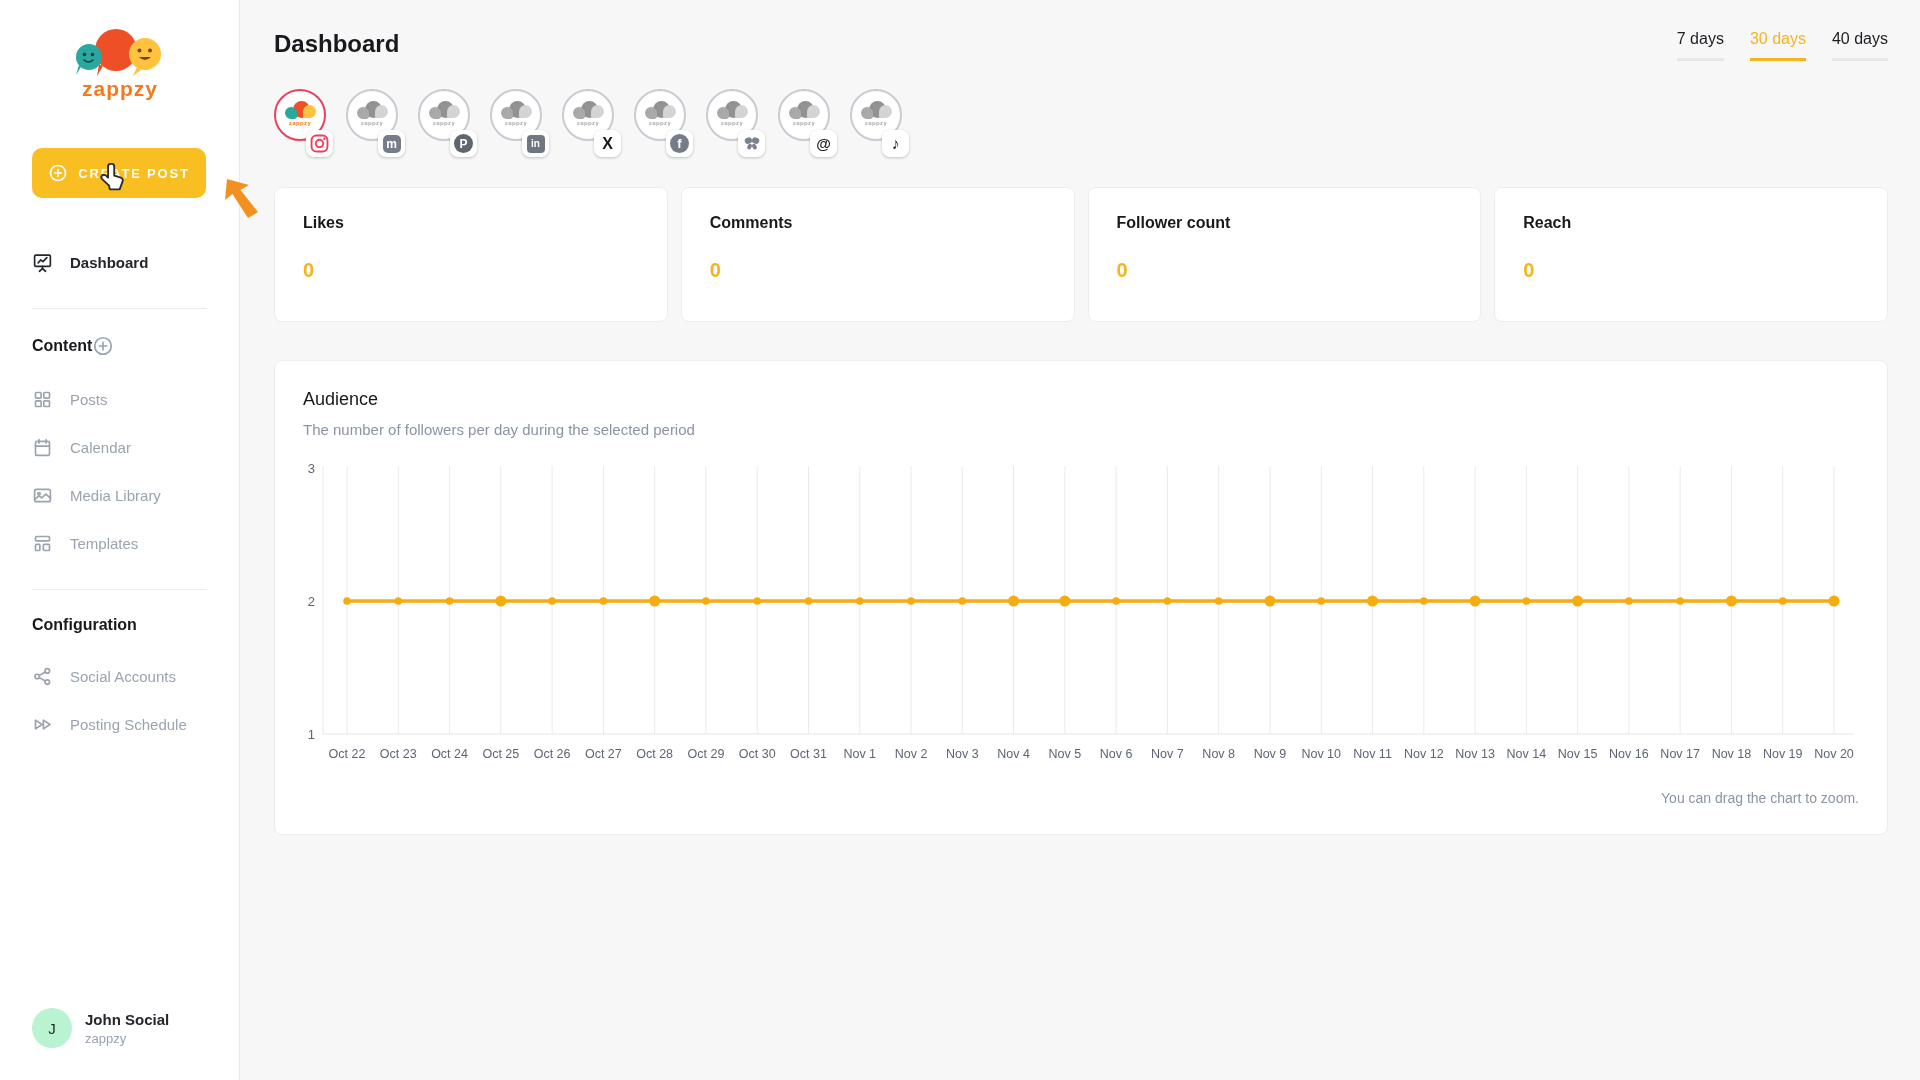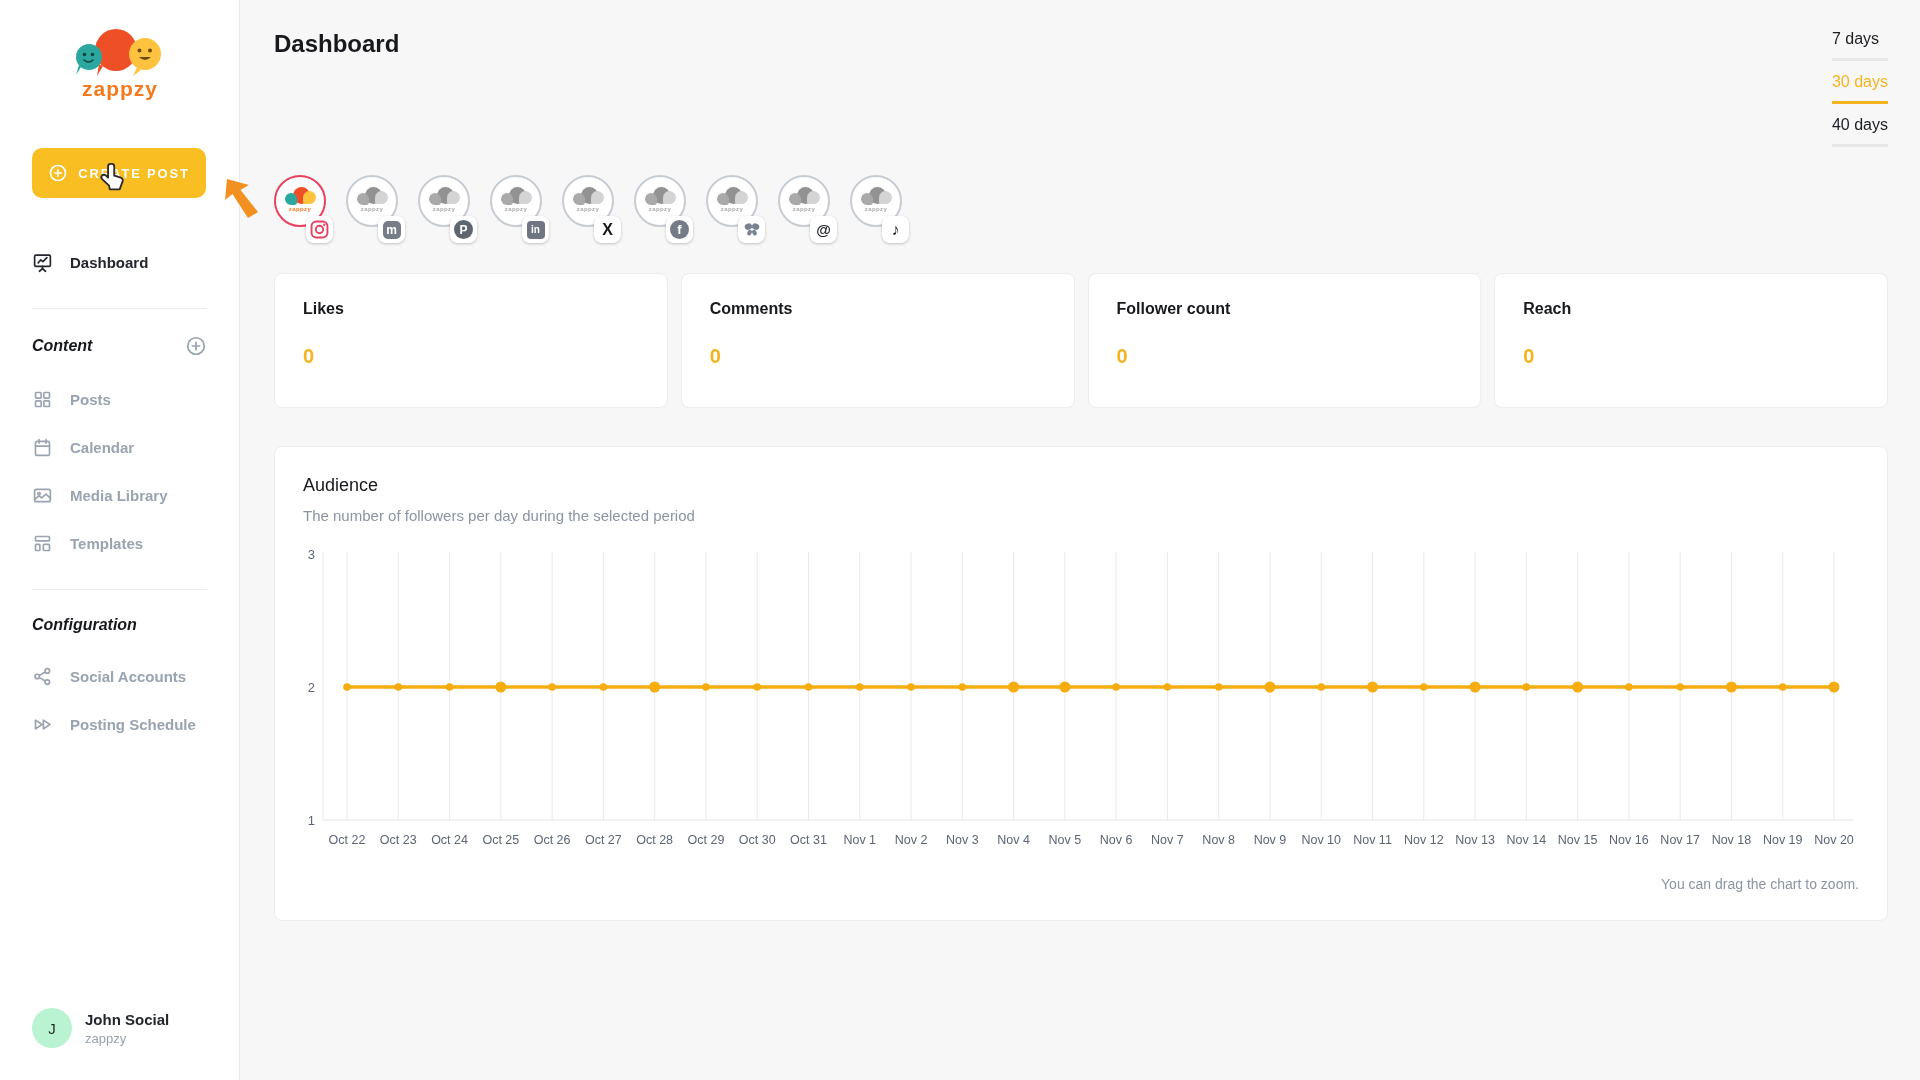--- a/index.html
+++ b/index.html
@@ -13,45 +13,45 @@
   .logo-wrap { display:flex; justify-content:center; padding-top:24px; }
   .create-btn { display:flex; align-items:center; justify-content:center; gap:10px;
                 margin:42px 32px 0 32px; width:174px; height:50px; border:none;
                 border-radius:10px; background:var(--accent,#F9BE21); color:#fff;
                 font-family:"Liberation Sans",sans-serif; font-size:13px; font-weight:bold;
                 letter-spacing:1.8px; cursor:pointer; position:relative; }
   .hand-cursor { position:absolute; left:98px; top:162px; z-index:5; }
 
   nav { display:block; margin-top:40px; }
   .nav-divider { height:1px; background:#ebecee; margin:22px 32px; }
-  .section-head { display:flex; align-items:center; justify-content:space-between;
-                  padding:4px 32px; margin-bottom:14px;font-style:italic; }
+  .section-head { display:flex; align-items:center; justify-content:flex-start;
+                  padding:4px 32px; margin-bottom:14px; }
   .section-title { font-size:16px; font-weight:bold; color:#17191c; }
   .section-add { width:22px; height:22px; border:none; background:none; color:#9aa3b0;
                  cursor:pointer; display:flex; align-items:center; justify-content:center; }
   .nav-item { display:flex; align-items:center; gap:17px; height:48px; padding:0 32px;
-              color:#9aa3b0; font-size:15px; cursor:pointer;font-weight:bold; }
+              color:#9aa3b0; font-size:15px; cursor:pointer; }
   .nav-item .ico { display:flex; width:21px; height:21px; align-items:center; }
   .nav-item.active { color:#23262b; font-weight:bold; }
   .nav-item svg { stroke:currentColor; }
 
   .user-row { position:absolute; left:32px; bottom:32px; display:flex; gap:13px;
               align-items:center; cursor:pointer; }
   .user-avatar { width:40px; height:40px; border-radius:50%; background:#b9f3d1;
                  color:#1c2b24; display:flex; align-items:center; justify-content:center;
                  font-size:15px; }
   .user-name { font-size:15px; font-weight:bold; color:#23262b; }
   .user-org  { font-size:13px; color:#9aa3b0; margin-top:3px; }
 
   
   .main { flex:1; background:#f7f7f8; padding:0 34px; position:relative; }
   .main-header { display:flex; align-items:flex-start; justify-content:space-between;
                  padding-top:30px; }
   .page-title { font-size:24px; font-weight:bold; color:#17191c; }
-  .periods { display:flex; gap:12px;flex-direction:column; }
+  .periods { display:flex; gap:26px; }
   .period-tab { font-size:16px; color:#1b1d21; padding-bottom:10px;
                 border-bottom:3px solid #e6e7e9; cursor:pointer; }
   .period-tab.active { color:var(--accent-text,#F5B41F); border-bottom-color:var(--accent-text,#F5B41F); }
 
   
   .accounts { display:flex; gap:14px; margin-top:28px; }
   .acct { position:relative; width:58px; height:70px; cursor:pointer; }
   .acct-ring { width:52px; height:52px; border-radius:50%; border:2px solid #c7ccd2;
                background:#fff; display:flex; align-items:center; justify-content:center;
                box-shadow:inset 0 0 0 3px #fff; }

